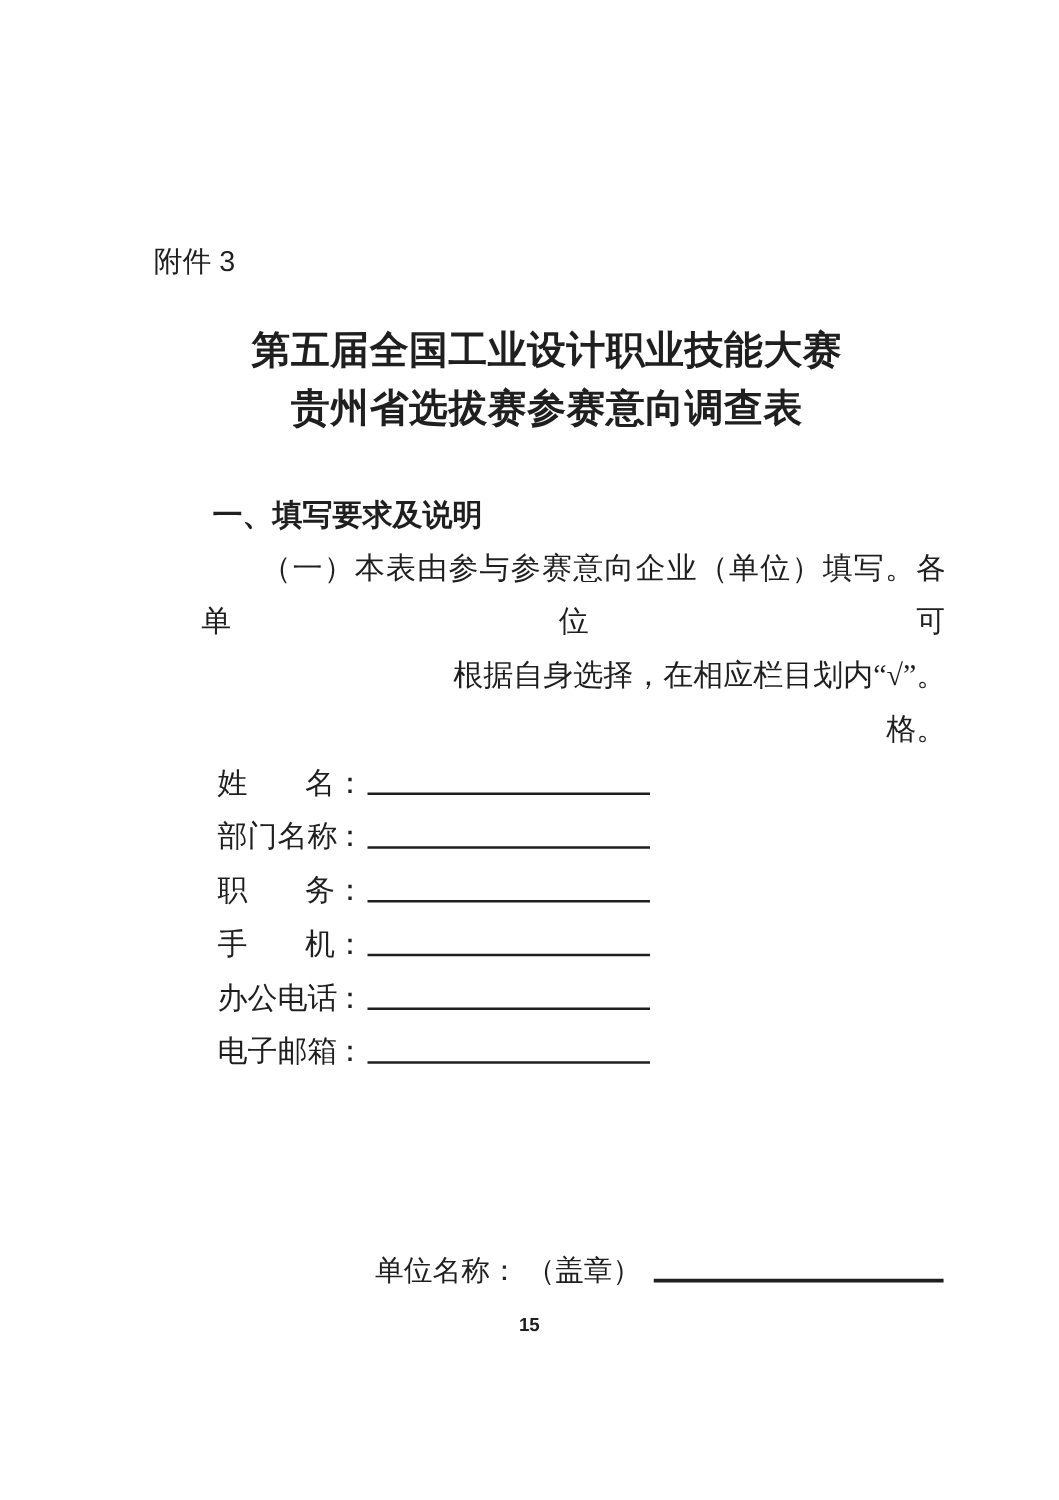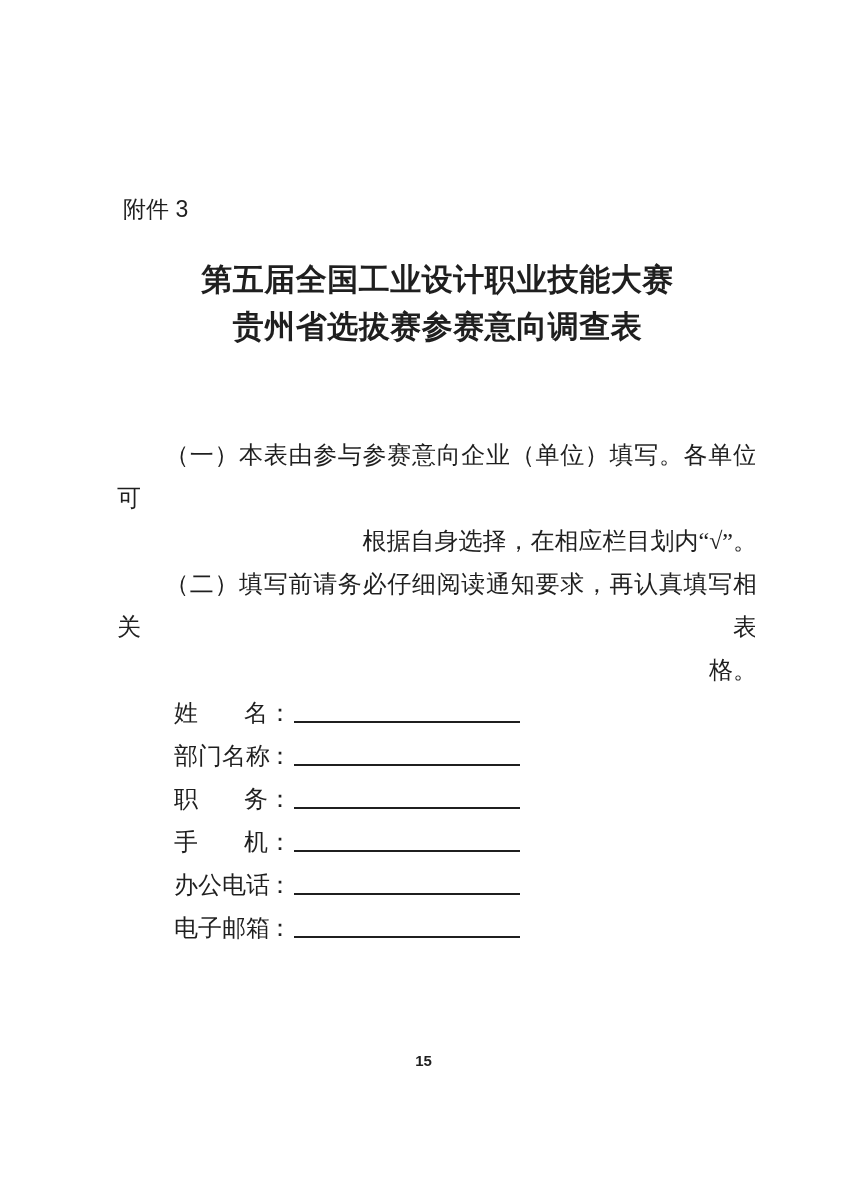--- a/index.html
+++ b/index.html
@@ -26,21 +26,21 @@
   .section-heading{
     position:absolute;left:170px;top:396px;
     font-family:"Liberation Sans","DejaVu Sans",sans-serif;
     font-size:24px;line-height:34px;font-weight:700;
   }
   .content{
     position:absolute;left:117px;top:434px;width:640px;
     font-size:24px;line-height:43px;
   }
   .tline{white-space:normal;text-align:right;}
-  .tline.indent{text-indent:48px;}
+  .tline.indent{text-indent:48px;margin-left:44px;}
   .tline.full{text-align:justify;text-align-last:justify;}
   .form-row{
     height:43px;line-height:43px;
     margin-left:57px;
     white-space:nowrap;
   }
   .spread{
     display:inline-flex;justify-content:space-between;
     width:94px;vertical-align:baseline;
   }
@@ -71,25 +71,25 @@
 
 <div class="page">
 
   <div class="attachment">附件 3</div>
 
   <div class="doc-title">
     <div>第五届全国工业设计职业技能大赛</div>
     <div>贵州省选拔赛参赛意向调查表</div>
   </div>
 
+  <div class="section-heading">一、填写要求及说明</div>
 
   <div class="content">
     <div class="tline indent full">（一）本表由参与参赛意向企业（单位）填写。各单位可</div>
     <div class="tline">根据自身选择，在相应栏目划内“√”。</div>
-    <div class="tline indent full">（二）填写前请务必仔细阅读通知要求，再认真填写相关表</div>
     <div class="tline">格。</div>
 
     <div class="form-row">
       <span class="spread">
           <span>姓</span>
           <span>名</span>
         </span><span>：</span><span class="fill-line"></span>
     </div>
     <div class="form-row">
       <span class="spread">
@@ -122,16 +122,19 @@
     <div class="form-row">
       <span class="spread">
           <span>电</span>
           <span>子</span>
           <span>邮</span>
           <span>箱</span>
         </span><span>：</span><span class="fill-line"></span>
     </div>
   </div>
 
+  <div class="footer-row">
+    <span>单位名称：</span><span class="stamp-note">（盖章）</span><span class="footer-line"></span>
+  </div>
 
   <div class="page-number">15</div>
 
 </div>
 
 </body></html>

